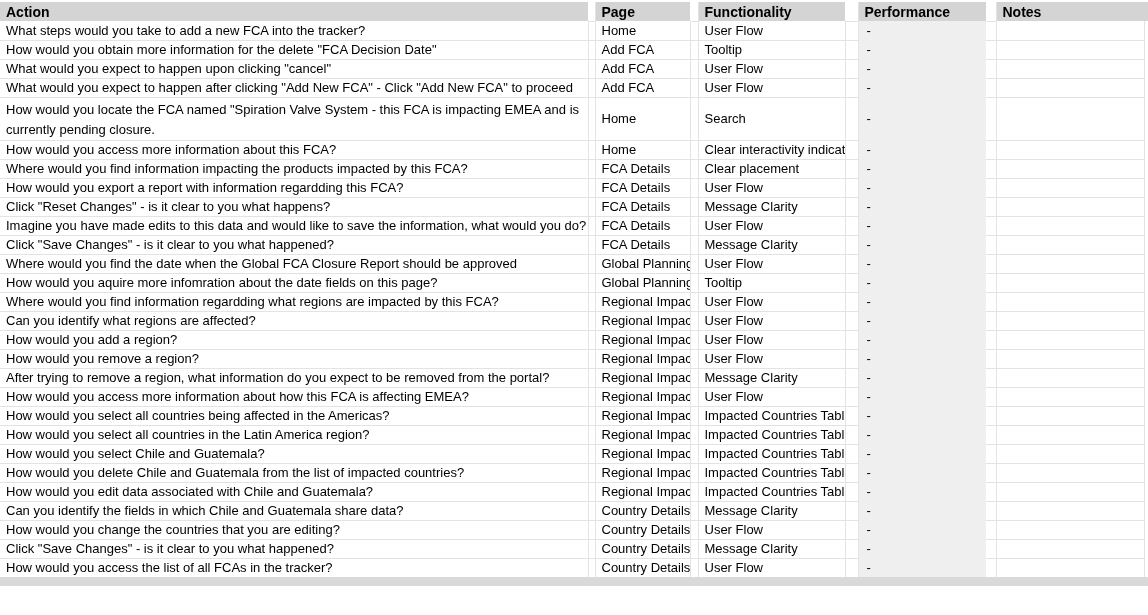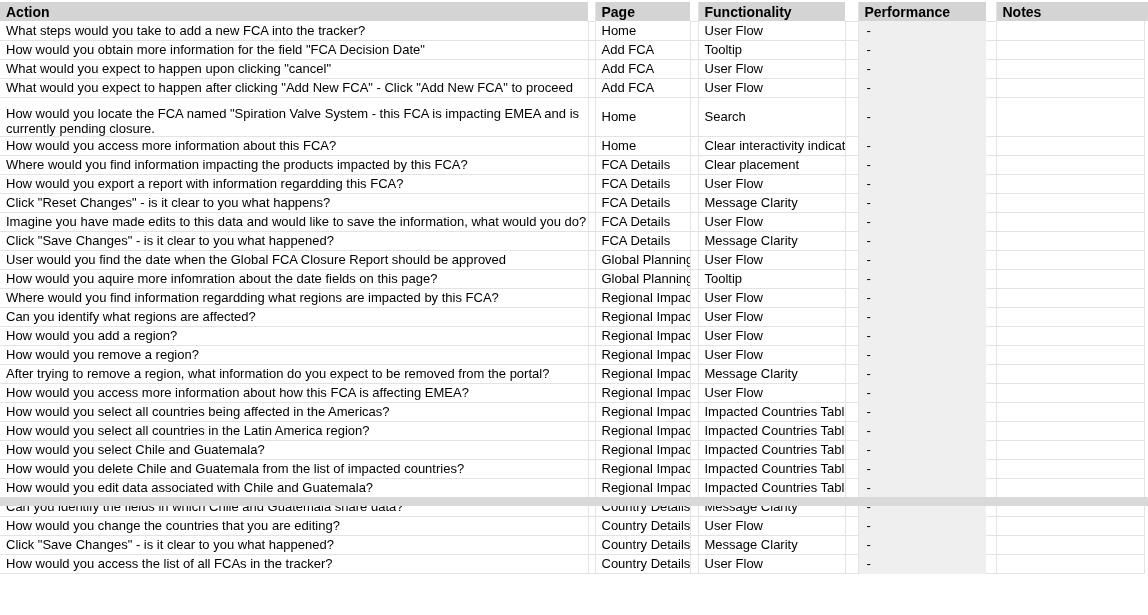--- a/index.html
+++ b/index.html
@@ -9,21 +9,21 @@
     height: 615px;
     overflow: hidden;
     background: #ffffff;
     font-family: "Liberation Sans", sans-serif;
     color: var(--text, #000);
   }
   * { box-sizing: border-box; }
   .sheet {
     position: relative;
     width: 1148px;
-    height: 506px;
+    height: 586px;
     background: #ffffff;
   }
   .top-edge { height: 2px; background: #ffffff; }
   table.grid {
     width: 1148px;
     table-layout: fixed;
     border-collapse: collapse;
     border-spacing: 0;
   }
   
@@ -60,22 +60,22 @@
     background: var(--performance-col-bg, #efefef);
     border-bottom: 1px solid var(--performance-col-bg, #efefef);
     border-right: none;
     padding-left: 8px;
   }
   td.spacer { padding: 0; }
   td.edge-filler { border: none; padding: 0; }
   tr.tall td { height: 34px; }
   tr.tall td.cell-action {
     white-space: normal;
-    line-height: 15px;
-    padding-top: 8px;
+    line-height: 20px;
+    padding-top: 2px;
     vertical-align: middle;
   }
   .bottom-strip {
     position: absolute;
     left: 0; right: 0; bottom: 0;
     height: 9px;
     background: var(--bottom-strip, #d9d9d9);
   }
 </style>
 </head>
@@ -117,21 +117,21 @@
           <td class="cell-page">Home</td>
           <td class="spacer"></td>
           <td class="cell-functionality">User Flow</td>
           <td class="spacer"></td>
           <td class="cell-performance">-</td>
           <td class="spacer"></td>
           <td class="cell-notes"></td>
           <td class="edge-filler"></td>
         </tr>
         <tr>
-          <td class="cell-action">How would you obtain more information for the field  "FCA Decision Date"</td>
+          <td class="cell-action">How would you obtain more information for the delete  "FCA Decision Date"</td>
           <td class="spacer"></td>
           <td class="cell-page">Add FCA</td>
           <td class="spacer"></td>
           <td class="cell-functionality">Tooltip</td>
           <td class="spacer"></td>
           <td class="cell-performance">-</td>
           <td class="spacer"></td>
           <td class="cell-notes"></td>
           <td class="edge-filler"></td>
         </tr>
@@ -237,21 +237,21 @@
           <td class="cell-page">FCA Details</td>
           <td class="spacer"></td>
           <td class="cell-functionality">Message Clarity</td>
           <td class="spacer"></td>
           <td class="cell-performance">-</td>
           <td class="spacer"></td>
           <td class="cell-notes"></td>
           <td class="edge-filler"></td>
         </tr>
         <tr>
-          <td class="cell-action">User would you find the date when the Global FCA Closure Report should be approved</td>
+          <td class="cell-action">Where would you find the date when the Global FCA Closure Report should be approved</td>
           <td class="spacer"></td>
           <td class="cell-page">Global Planning</td>
           <td class="spacer"></td>
           <td class="cell-functionality">User Flow</td>
           <td class="spacer"></td>
           <td class="cell-performance">-</td>
           <td class="spacer"></td>
           <td class="cell-notes"></td>
           <td class="edge-filler"></td>
         </tr>

